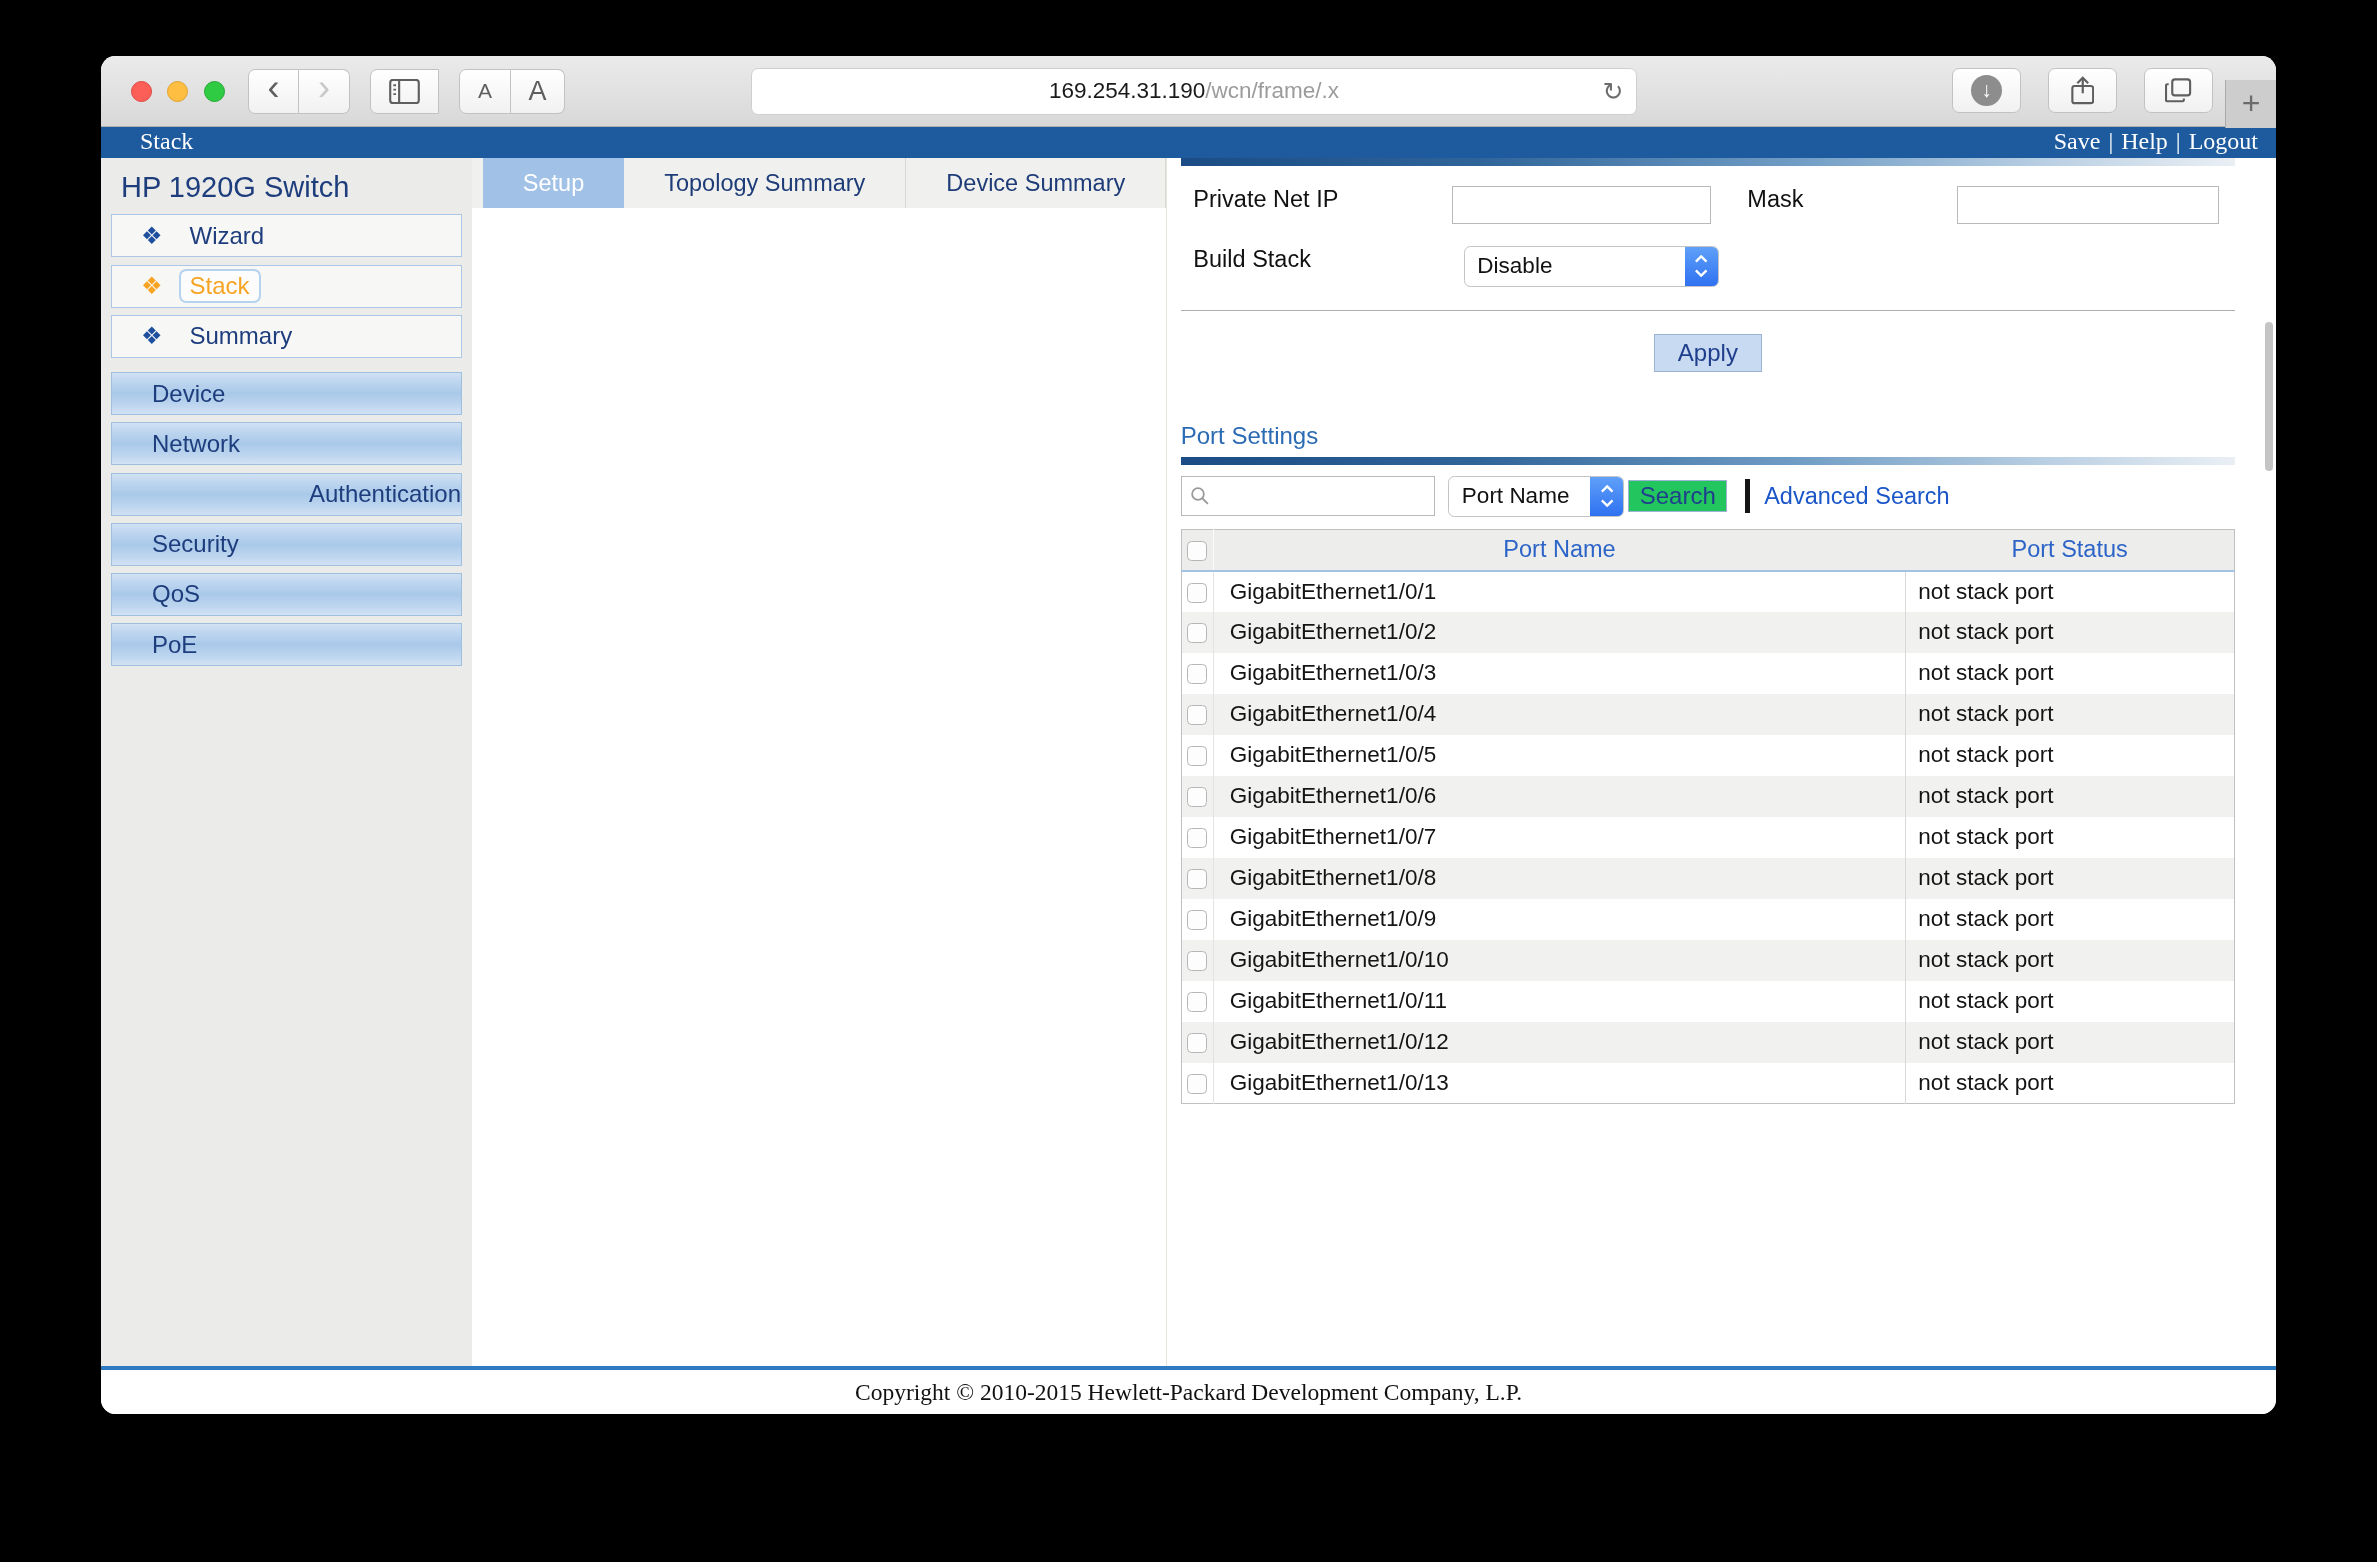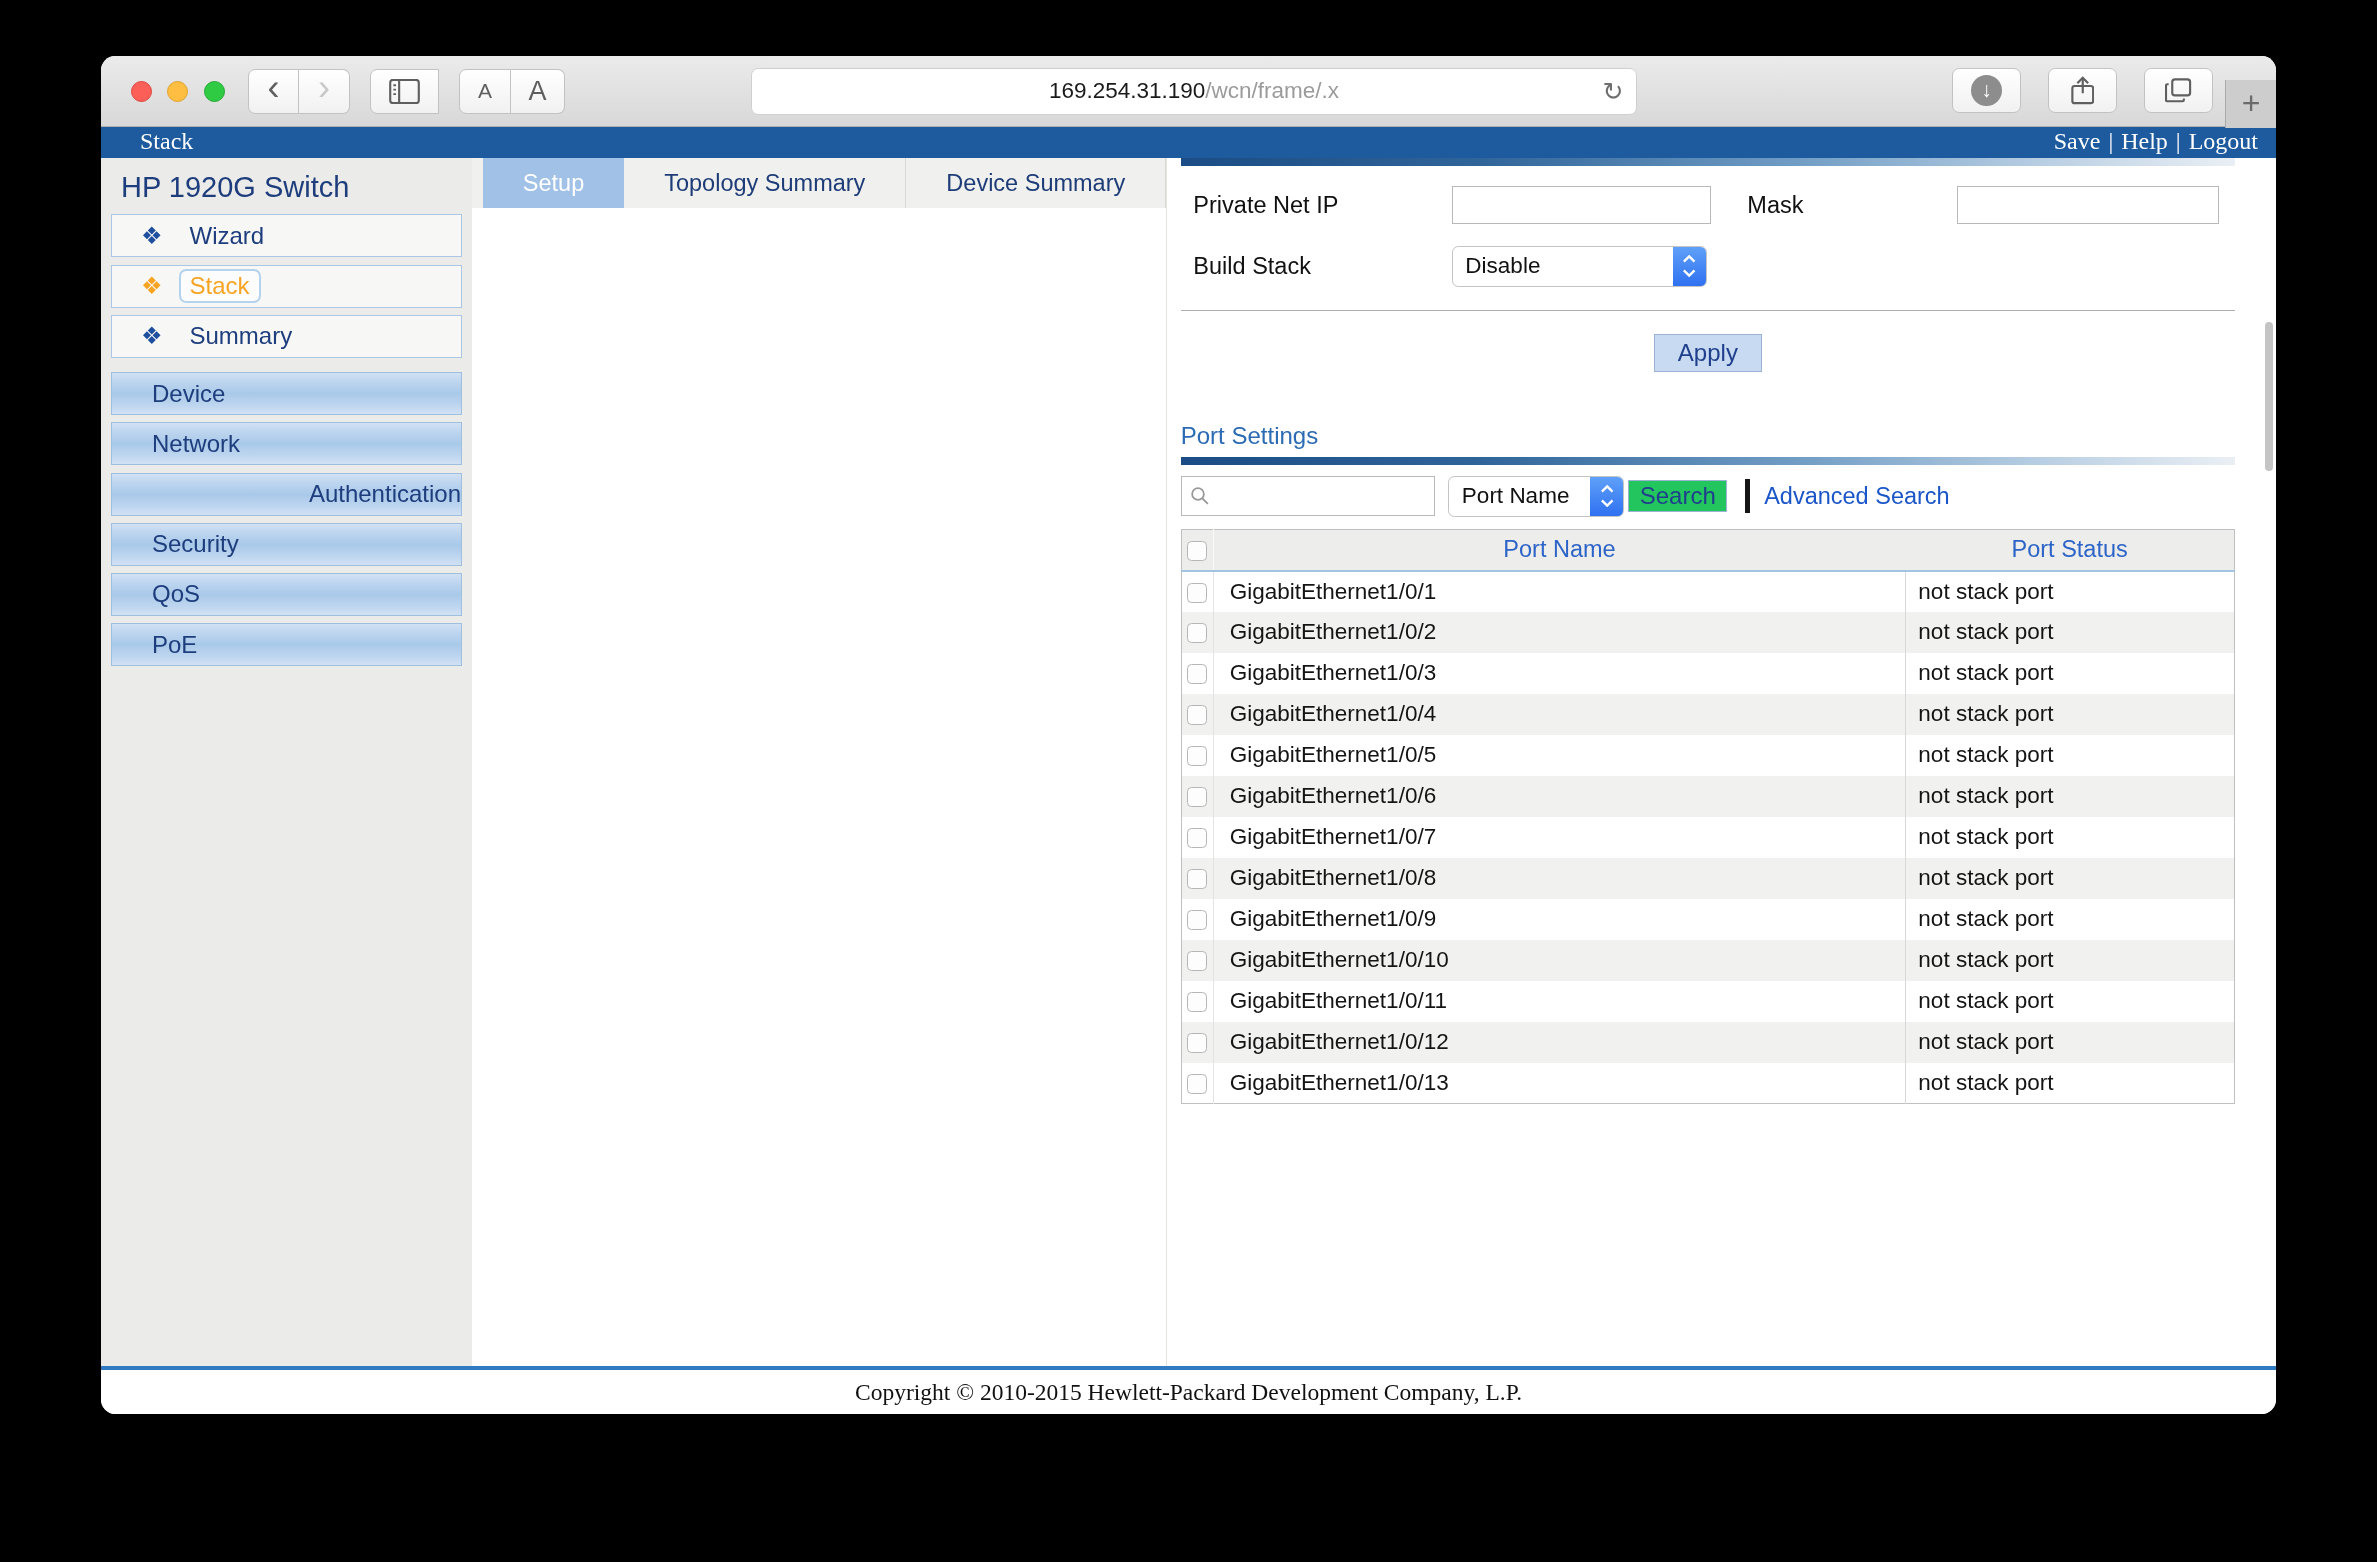--- a/index.html
+++ b/index.html
@@ -81,34 +81,34 @@
   .tab { display:flex; align-items:center; justify-content:center; font-size:23.5px; color:#1e3c78;
          border-right:0.9px solid #d8d8d6; padding:0 40px; }
   .tab.active { background:#a1c1e7; color:#fff; border-right:none; }
 
   .content { flex:1; padding:0 41px 0 13.5px; overflow:hidden; border-left:0.9px solid #e2e5da; }
   .section-head { font-size:24px; color:#2b6bb4; margin:34px 0 7.2px 0; }
   .section-head.port { margin-top:50px; }
   .grad-bar { height:8px;
               background:linear-gradient(90deg,#1b4c85 0%,#2f6499 28%,#6f9cc4 58%,#b9cfe3 82%,#eaeff4 100%); }
 
-  .form-row { display:flex; align-items:center; }
+  .form-row { display:flex; align-items:flex-start; }
   .row1 { margin-top:20px; } .row2 { margin-top:21.6px; }
   .f-label { font-size:23.5px; color:#111; padding-left:12.6px; }
   .lbl-pni { width:271px; } .lbl-mask { width:222px; margin-left:24px; } .lbl-bs { width:271px; }
   .text-input { height:38px; border:0.9px solid #b9b9b9; background:#fff; width:259px;
                 font-size:22.5px; padding:0 9px; outline:none; font-family:"Liberation Sans",sans-serif; }
   .inp-mask { width:262px; }
 
   .mac-select { height:41px; border:0.9px solid #c4c4c4; border-radius:6.3px; background:#fff;
                 display:inline-flex; align-items:stretch; overflow:hidden; }
   .mac-select .sel-text { flex:1; display:flex; align-items:center; padding:0 12.6px; font-size:22.5px; color:#111; }
   .mac-select .stepper { width:33px; background:linear-gradient(180deg,#5fa0f9 0%,#2f71f1 100%);
                          display:flex; flex-direction:column; align-items:center; justify-content:center; gap:5.4px; }
-  .build-select { width:255px; } .port-select { width:176px; margin-left:13.5px; }
+  .build-select { width:255px;margin-left:12px; } .port-select { width:176px; margin-left:13.5px; }
 
   .hr-divider { border:none; border-top:1.8px solid #adadad; margin:23.5px 0 0 0; }
   .apply-row { display:flex; justify-content:center; margin-top:22.5px; }
   .btn-primary { width:108px; height:38px; background:#c7daf2; border:1.8px solid #9db3d4; font-size:24px;
                  color:#1f3f8c; display:flex; align-items:center; justify-content:center; }
 
   .search-row { display:flex; align-items:center; margin-top:10.8px; height:41px; }
   .search-input { width:254px; height:40px; border:0.9px solid #b9b9b9; background:#fff;
                   display:flex; align-items:center; padding-left:7.2px; }
   .btn-search { width:99px; height:32px; border-width:0.9px; margin-left:4px; background:#22c55e; }

